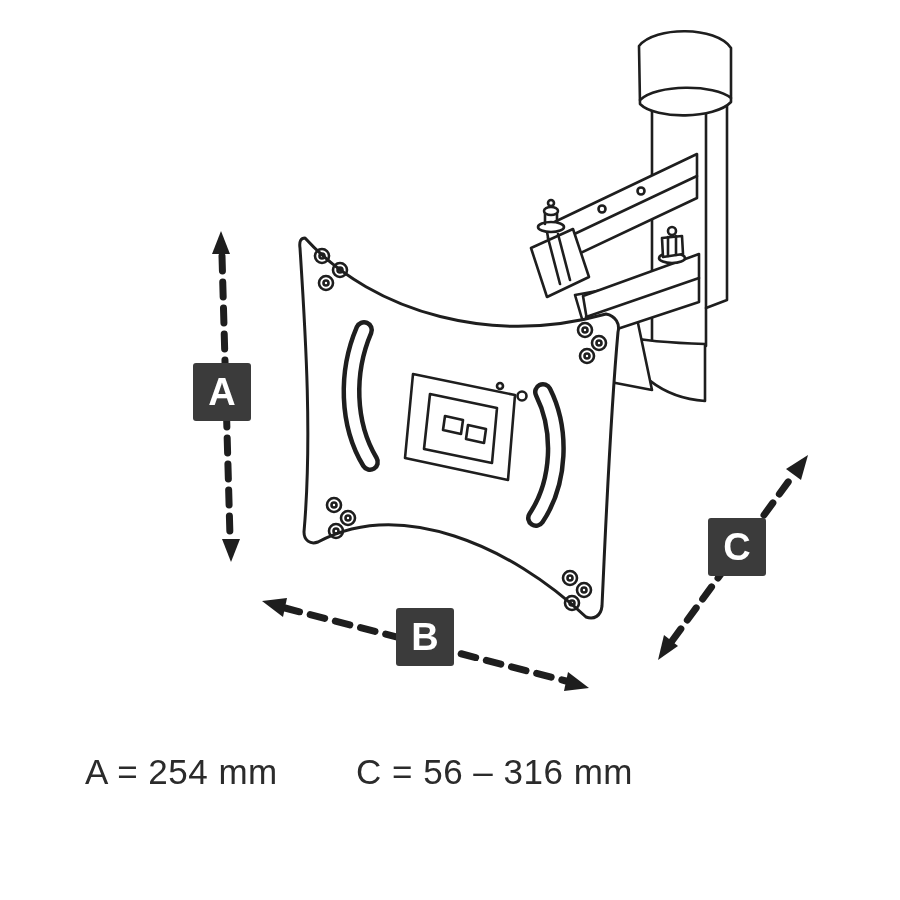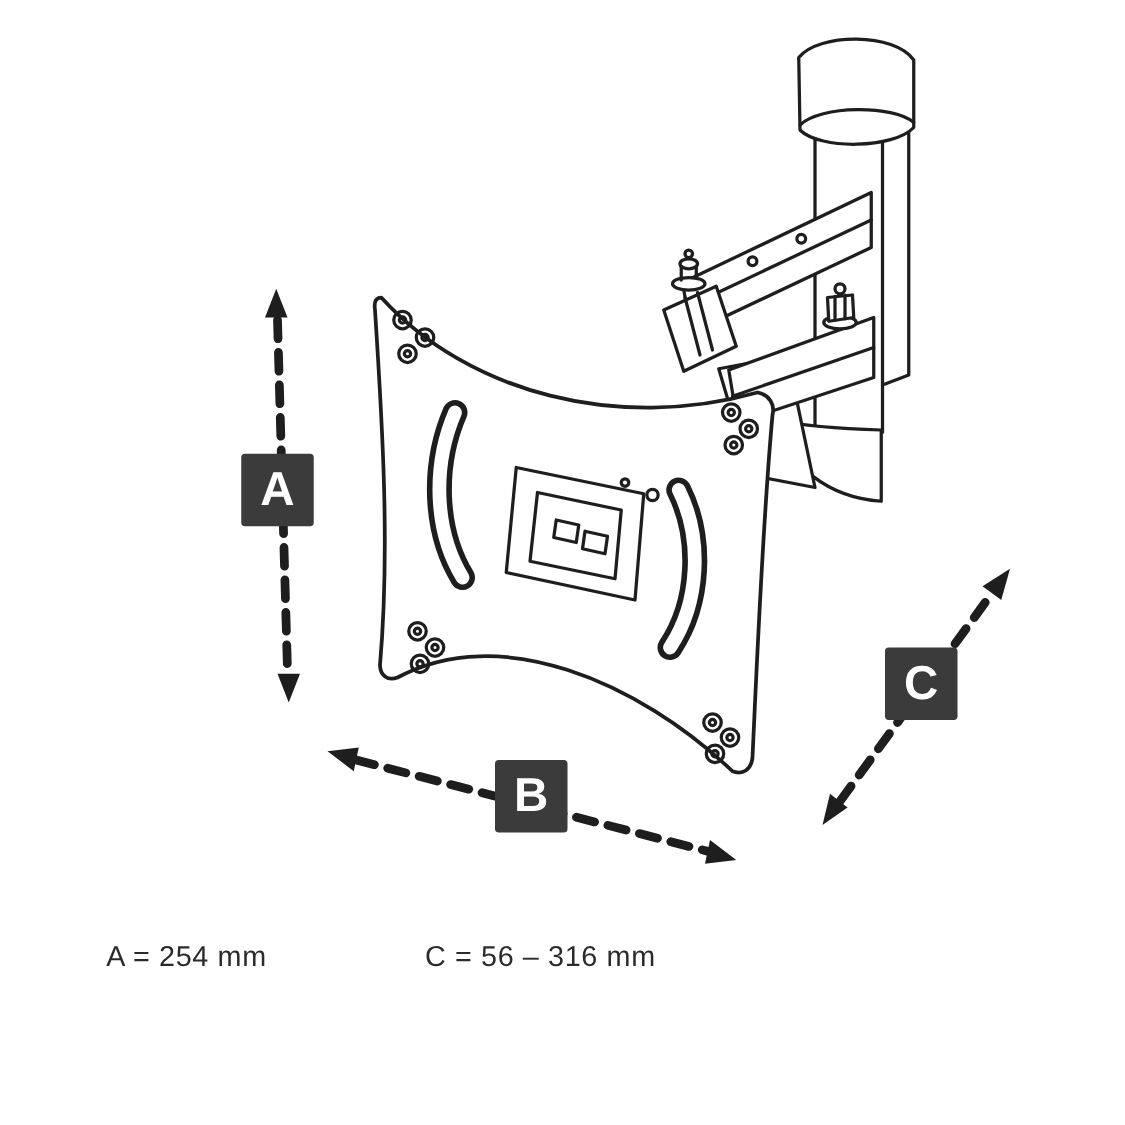--- a/index.html
+++ b/index.html
@@ -26,27 +26,27 @@
     display:flex;align-items:center;justify-content:center;
     font-size:38px;font-weight:bold;
     border-radius:3px;
     user-select:none;
   }
   .dim-label-a{left:193px;top:363px;}
   .dim-label-b{left:396px;top:608px;}
   .dim-label-c{left:708px;top:518px;}
   .dim-text{
     position:absolute;
-    font-size:23px;
+    font-size:35px;
     color:var(--dim-fg);
     letter-spacing:0.5px;
     white-space:nowrap;
   }
   .dim-text-a{left:85px;top:752px;}
-  .dim-text-c{left:340px;top:752px;}
+  .dim-text-c{left:356px;top:752px;}
   .dim-text-b{left:85px;top:820px;}
 </style>
 </head>
 <body>
 
 <div class="canvas">
 
   <svg width="900" height="900" viewBox="0 0 900 900">
     <g fill="#ffffff" stroke="#1e1e1e" stroke-width="2.6" stroke-linejoin="round" stroke-linecap="round">
 

